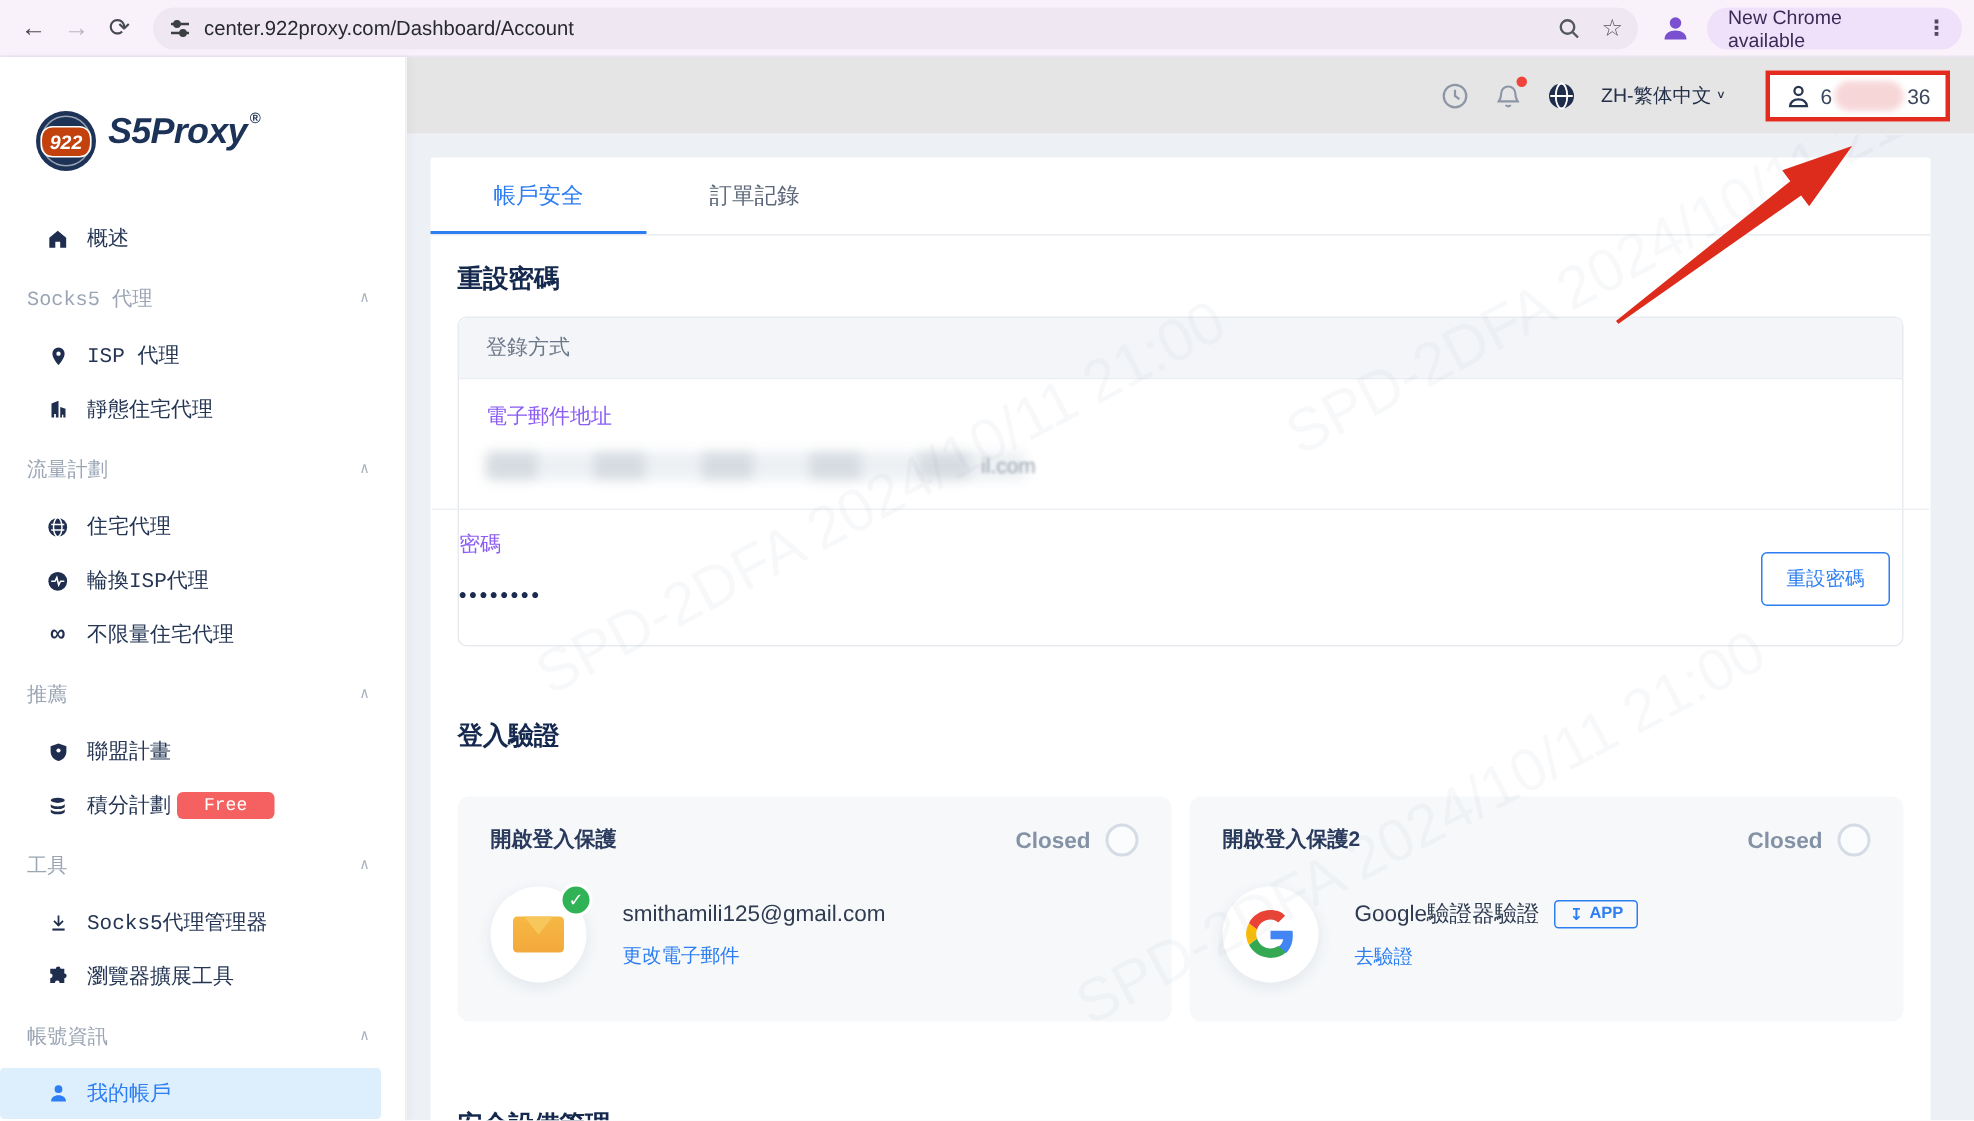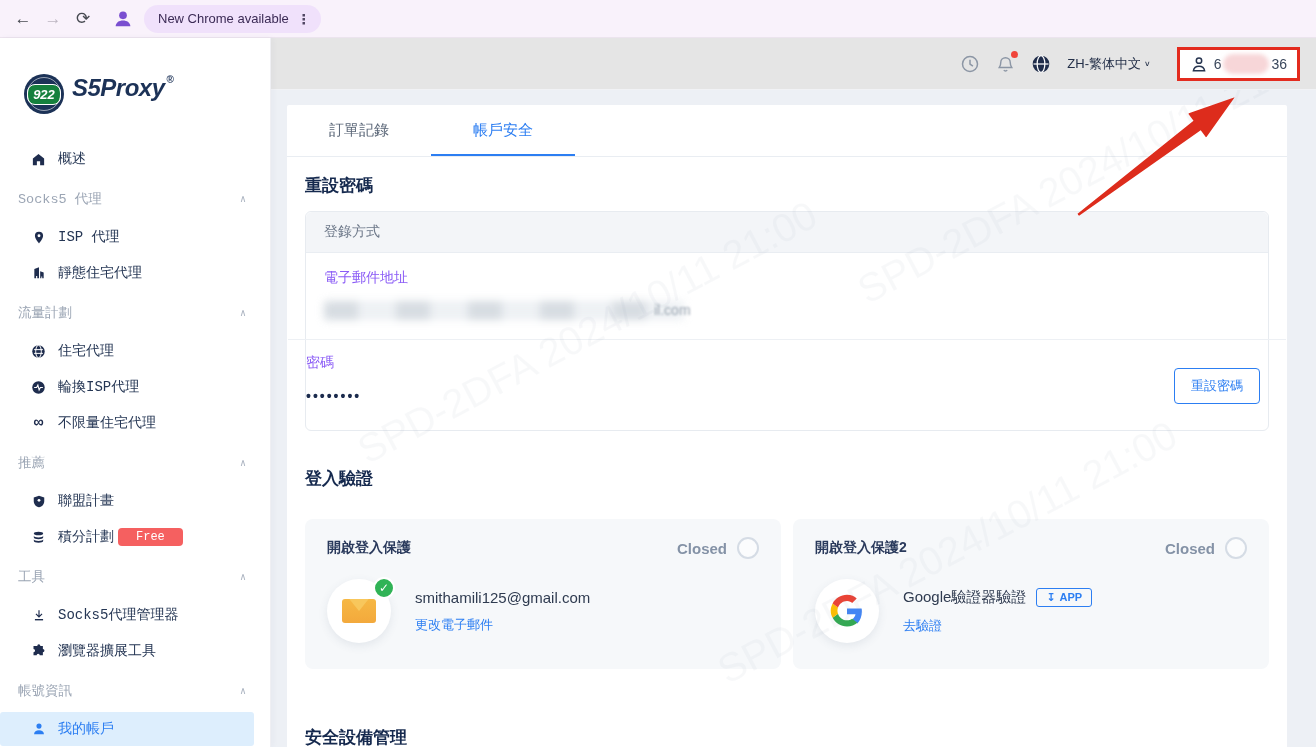--- a/index.html
+++ b/index.html
@@ -27,21 +27,21 @@
   .lang .chev { font-size:9px; color:#243049; margin-left:3px; transform:scaleY(.8); }
   .account-chip { display:flex; align-items:center; border:3px solid #e32b1e; padding:4px 10px; margin-right:6px; color:#3a475c; font-size:14px; background:#fff; }
   .account-chip .pink-blur { display:inline-block; width:46px; height:20px; background:#f7d6d8; border-radius:10px; filter:blur(2px); margin:0 2px; }
   .account-chip svg { margin-right:6px; }
 
   
   .sidebar { position:absolute; left:0; top:38px; width:271px; bottom:0; background:#fff; border-right:1px solid #efeff3; box-shadow:2px 0 6px rgba(40,60,90,.04); z-index:6; padding-top:28px; }
   .logo { display:flex; align-items:flex-start; padding:8px 0 26px 24px; }
   .logo-globe { width:40px; height:40px; border-radius:50%; background:#1c3257; position:relative; display:flex; align-items:center; justify-content:center; }
   .logo-globe::before { content:""; position:absolute; inset:3px; border:1px solid rgba(255,255,255,.55); border-radius:50%; }
-  .logo-922 { background:#15803d; color:#fff; font-weight:bold; font-style:italic; font-size:13px; padding:2px 5px; border-radius:8px; border:1px solid #fff; }
+  .logo-922 { background:#c2410c; color:#fff; font-weight:bold; font-style:italic; font-size:13px; padding:2px 5px; border-radius:8px; border:1px solid #fff; }
   .logo-text { font-size:24px; font-weight:bold; font-style:italic; color:#1c3257; margin-left:8px; letter-spacing:-.5px; }
   .logo-reg { font-size:10px; color:#1c3257; vertical-align:top; margin-left:2px; font-style:normal; }
   .snav { list-style:none;font-family:Liberation Mono, monospace; }
   .snav .sec { display:flex; justify-content:space-between; align-items:center; color:#9ba5b4; font-size:13.5px; padding:10px 24px 10px 18px; margin-top:4px; }
   .snav .sec .caret { font-size:10px; color:#aab3c0; }
   .snav .it { display:flex; align-items:center; color:#253654; font-size:14px; padding:8px 18px 8px 30px; margin:2px 0; cursor:pointer; }
   .snav .it .ic { width:17px; display:flex; justify-content:center; margin-right:11px; color:#1f2d4e; font-weight:bold; }
   .snav .it.active { background:#ddeefd; color:#2c7ef2; border-radius:3px; margin-right:16px; }
   .snav .it.active .ic { color:#2c7ef2; }
   .badge-free { background:#f56060; color:#fff; font-size:12px; padding:2px 18px; border-radius:4px; margin-left:4px; }
@@ -93,20 +93,40 @@
 </style>
 </head>
 <body>
 
 <div class="screen">
 
   <div class="browser-bar">
     <div class="nav-btn">←</div>
     <div class="nav-btn disabled">→</div>
     <div class="nav-btn">⟳</div>
+    <div class="omnibox">
+      <span class="tune-icon">
+        <svg width="16" height="16" viewBox="0 0 16 16">
+            <g stroke="#3c4043" stroke-width="1.6" fill="none">
+              <line x1="2" y1="5" x2="14" y2="5"></line>
+              <line x1="2" y1="11" x2="14" y2="11"></line>
+              <circle cx="6" cy="5" r="1.8" fill="#3c4043"></circle>
+              <circle cx="10" cy="11" r="1.8" fill="#3c4043"></circle>
+            </g>
+          </svg>
+      </span>
+      <span class="url">center.922proxy.com/Dashboard/Account</span>
+      <span class="mag-icon">
+        <svg width="16" height="16" viewBox="0 0 16 16">
+            <circle cx="7" cy="7" r="4.5" stroke="#55575e" stroke-width="1.6" fill="none"></circle>
+            <line x1="10.5" y1="10.5" x2="14" y2="14" stroke="#55575e" stroke-width="1.6"></line>
+          </svg>
+      </span>
+      <span class="star-icon">☆</span>
+    </div>
     <span class="chrome-avatar">
       <svg width="22" height="22" viewBox="0 0 24 24" fill="#7a4fd0">
           <circle cx="12" cy="8" r="4.2"></circle>
           <path d="M4 20c0-4.2 3.6-6.5 8-6.5s8 2.3 8 6.5z"></path>
         </svg>
     </span>
     <div class="update-pill">
       <span>New Chrome available</span>
       <span class="kebab">⋮</span>
     </div>
@@ -269,22 +289,22 @@
         </svg>
       <span>6</span>
       <span class="pink-blur"></span>
       <span>36</span>
     </div>
   </div>
 
   <div class="main">
     <div class="content-card">
       <div class="tabs">
+        <div class="tab active">帳戶安全</div>
         <div class="tab">訂單記錄</div>
-        <div class="tab active">帳戶安全</div>
       </div>
 
       <div class="h-sec">重設密碼</div>
 
       <div class="reset-card">
         <div class="rc-head">登錄方式</div>
         <div class="rc-body">
           <div class="f-label">電子郵件地址</div>
           <div class="email-blur">
             <span class="bar"></span>
@@ -294,21 +314,21 @@
         <div class="rc-div"></div>
         <div class="rc-body pw-row">
           <div>
             <div class="f-label">密碼</div>
             <div class="pw-dots">••••••••</div>
           </div>
           <button class="btn-outline">重設密碼</button>
         </div>
       </div>
 
-      <div class="h-sec" style="margin-top:36px;">登入驗證</div>
+      <div class="h-sec" style="margin-top:48px;">登入驗證</div>
 
       <div class="verify-row">
         <div class="v-card">
           <div class="v-top">
             <span class="v-title">開啟登入保護</span>
             <span class="v-status">
               <span>Closed</span>
               <span class="v-toggle"></span>
             </span>
           </div>

